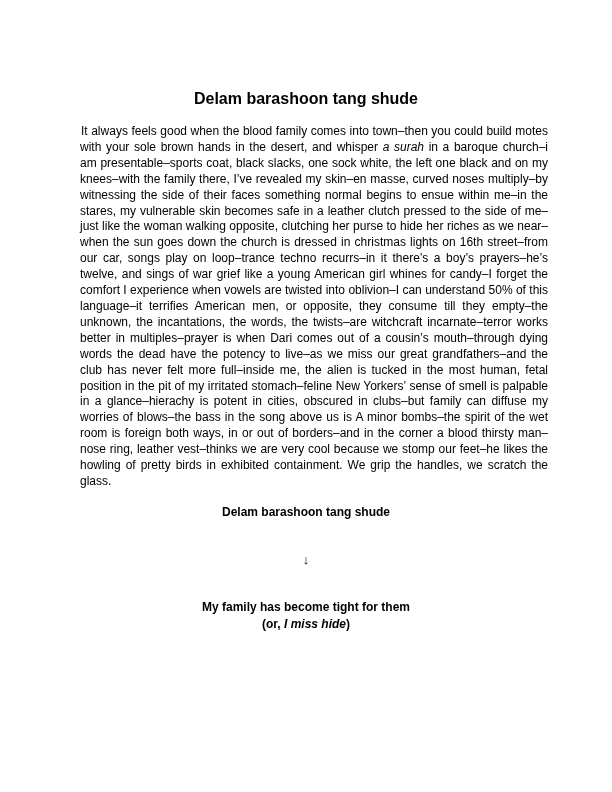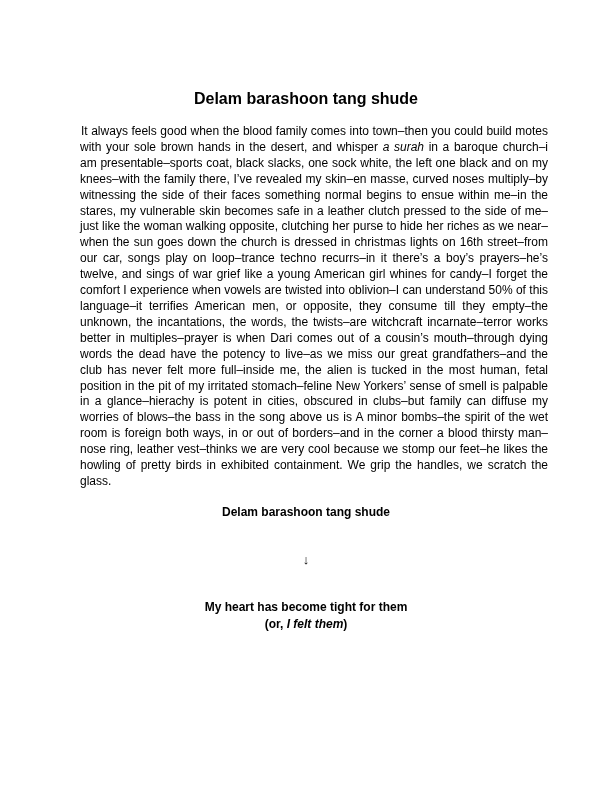--- a/index.html
+++ b/index.html
@@ -84,16 +84,16 @@
 <div class="page">
   <h1 class="title">Delam barashoon tang shude</h1>
 
   <p class="body-text"><span class="indent"></span><span>It always feels good when the blood family comes into town–then you could build motes with your sole brown hands in the desert, and whisper </span><em>a surah</em><span> in a baroque church–i am presentable–sports coat, black slacks, one sock white, the left one black and on my knees–with the family there, I’ve revealed my skin–en masse, curved noses multiply–by witnessing the side of their faces something normal begins to ensue within me–in the stares, my vulnerable skin becomes safe in a leather clutch pressed to the side of me–just like the woman walking opposite, clutching her purse to hide her riches as we near–when the sun goes down the church is dressed in christmas lights on 16th street–from our car, songs play on loop–trance techno recurrs–in it there’s a boy’s prayers–he’s twelve, and sings of war grief like a young American girl whines for candy–I forget the comfort I experience when vowels are twisted into oblivion–I can understand 50% of this language–it terrifies American men, or opposite, they consume till they empty–the unknown, the incantations, the words, the twists–are witchcraft incarnate–terror works better in multiples–prayer is when Dari comes out of a cousin’s mouth–through dying words the dead have the potency to live–as we miss our great grandfathers–and the club has never felt more full–inside me, the alien is tucked in the most human, fetal position in the pit of my irritated stomach–feline New Yorkers’ sense of smell is palpable in a glance–hierachy is potent in cities, obscured in clubs–but family can diffuse my worries of blows–the bass in the song above us is A minor bombs–the spirit of the wet room is foreign both ways, in or out of borders–and in the corner a blood thirsty man–nose ring, leather vest–thinks we are very cool because we stomp our feet–he likes the howling of pretty birds in exhibited containment. We grip the handles, we scratch the glass.</span></p>
 
   <p class="subtitle">Delam barashoon tang shude</p>
 
   <div class="arrow">↓</div>
 
   <p class="translation">
-    <span>My heart has become tight for them</span><br>
-    <span>(or, </span><em>I felt them</em><span>)</span>
+    <span>My family has become tight for them</span><br>
+    <span>(or, </span><em>I miss hide</em><span>)</span>
   </p>
 </div>
 
 </body></html>

